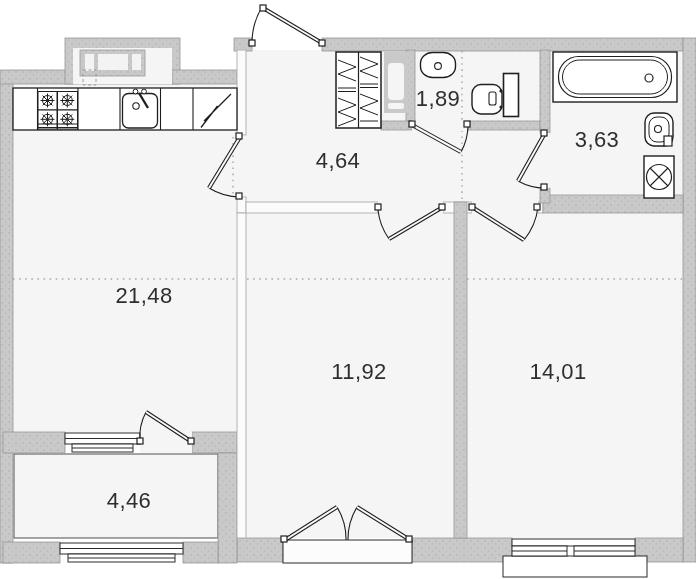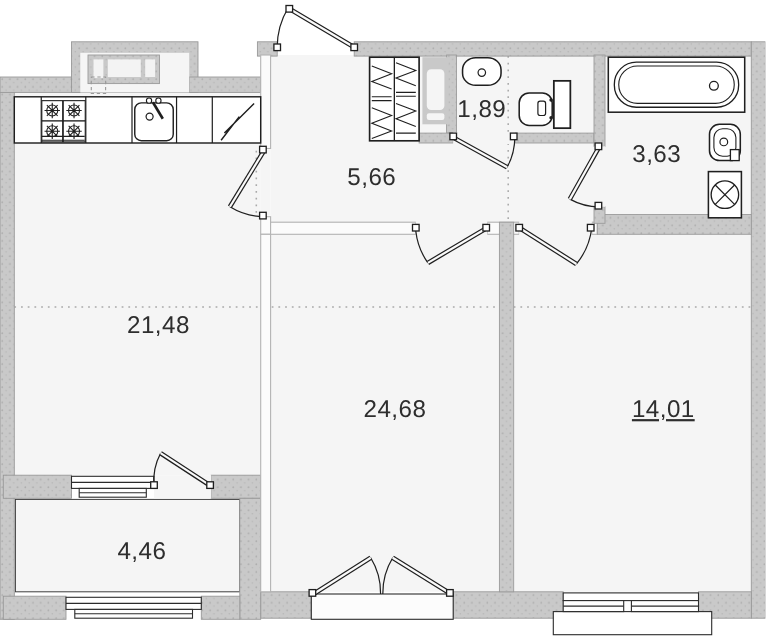--- a/index.html
+++ b/index.html
@@ -271,19 +271,19 @@
       <rect x="534" y="204" width="6" height="6"></rect>
       <rect x="137" y="438" width="6" height="6"></rect>
       <rect x="188" y="438" width="6" height="6"></rect>
       <rect x="281" y="536" width="6" height="6"></rect>
       <rect x="406" y="536" width="6" height="6"></rect>
     </g>
   </g>
 </svg>
 
   <div class="area-label" style="left:144px; top:296px;">21,48</div>
-  <div class="area-label" style="left:338px; top:161px;">5,66</div>
+  <div class="area-label" style="left:338px; top:161px;">4,64</div>
   <div class="area-label" style="left:438px; top:99px;">1,89</div>
   <div class="area-label" style="left:597px; top:140px;">3,63</div>
-  <div class="area-label" style="left:359px; top:372px;">24,68</div>
-  <div class="area-label" style="left:603px; top:372px;text-decoration:underline;">14,01</div>
+  <div class="area-label" style="left:359px; top:372px;">11,92</div>
+  <div class="area-label" style="left:558px; top:372px;">14,01</div>
   <div class="area-label" style="left:129px; top:501px;">4,46</div>
 </div>
 
 </body></html>

